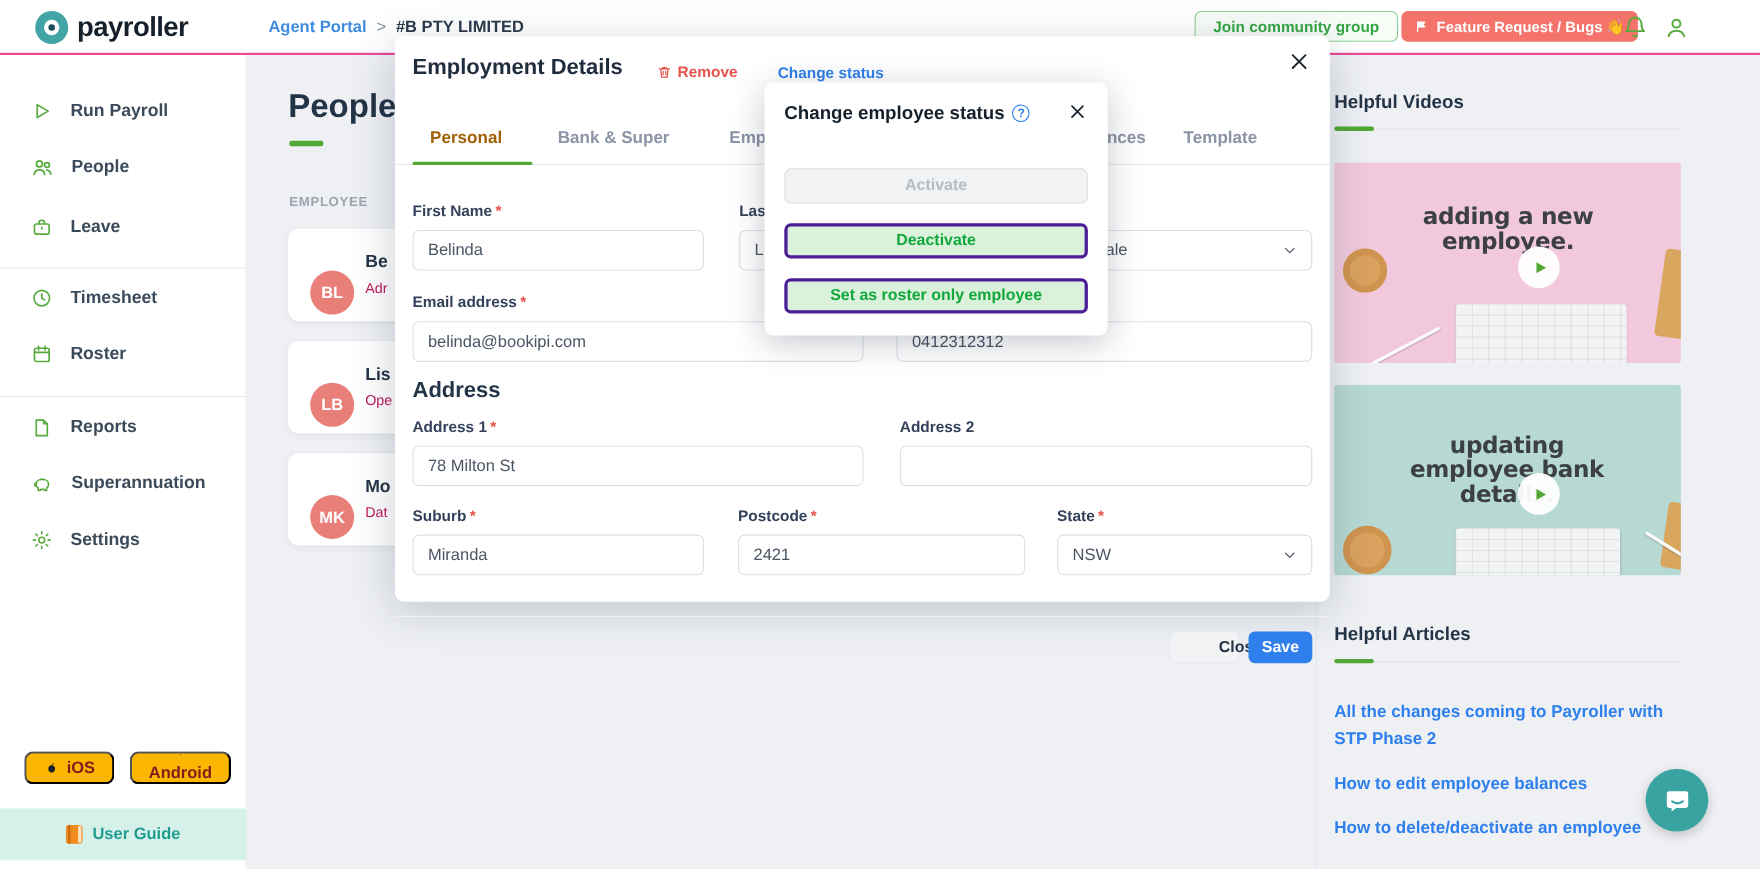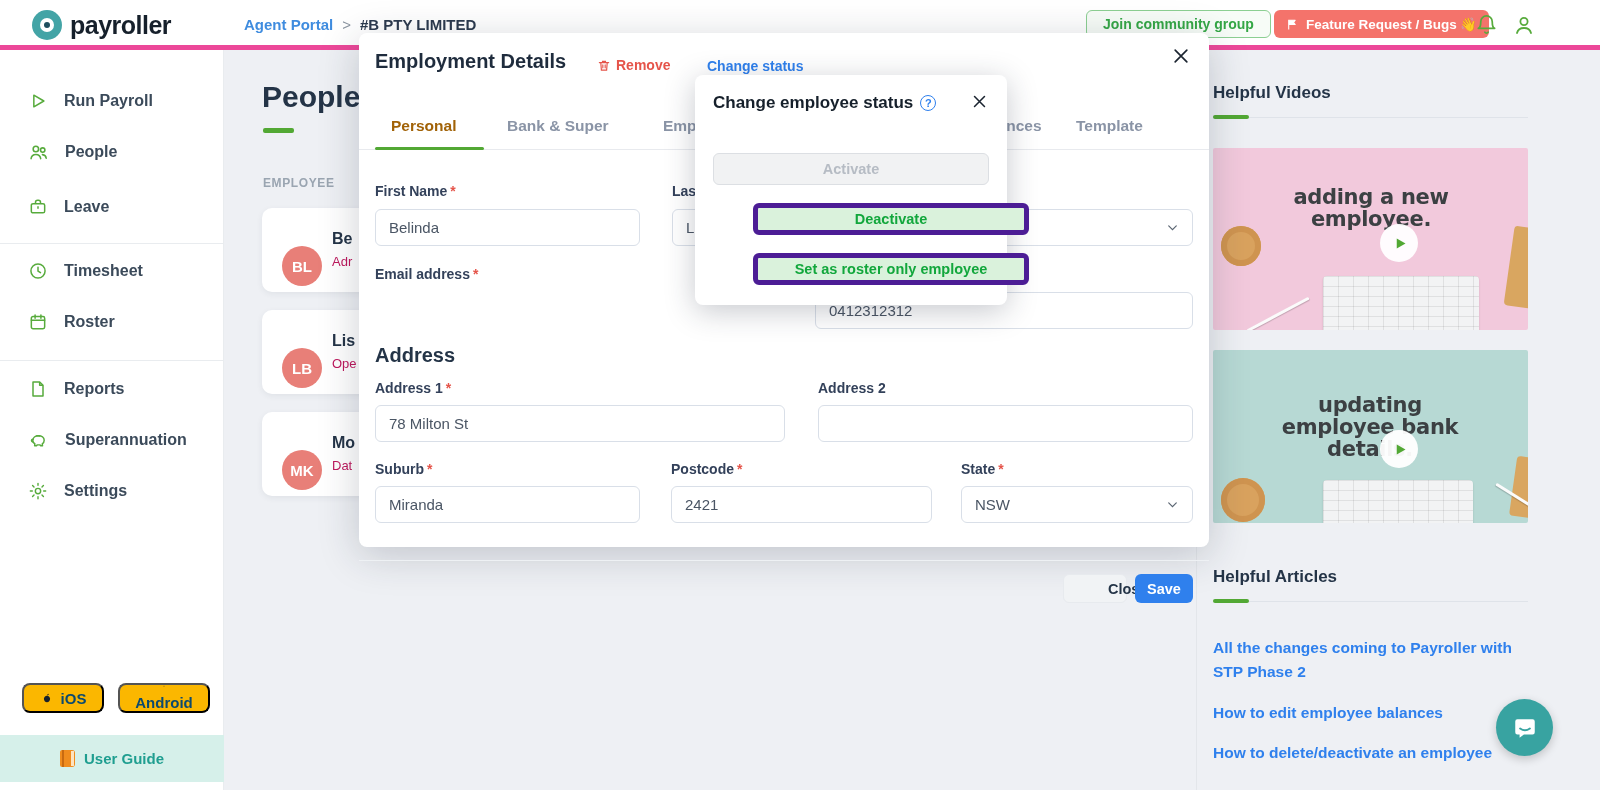--- a/index.html
+++ b/index.html
@@ -1,39 +1,39 @@
 <!DOCTYPE html>
 <html><head>
 <meta charset="utf-8">
 <style>
   * { margin:0; padding:0; box-sizing:border-box; }
   html,body { width:1600px; height:790px; }
   body { font-family:"Liberation Sans", sans-serif; background:#eef0f4; overflow:hidden; position:relative; }
 
   
-  .topbar { position:absolute; left:0; top:0; width:1600px; height:50px; background:#fff; border-bottom:5px solid #ec4899; z-index:3; }
+  .topbar { position:absolute; left:0; top:0; width:1600px; height:50px; background:#fff; border-bottom:2px solid #ec4899; z-index:3; }
   .logo-wrap { position:absolute; left:32px; top:10px; display:flex; align-items:center; gap:8px; }
   .logo-donut { width:30px; height:30px; border-radius:50%; background:#43a4a6; position:relative; }
   .logo-donut::after { content:""; position:absolute; left:8px; top:8px; width:14px; height:14px; border-radius:50%; background:#fff; }
   .logo-donut::before { content:""; position:absolute; left:12px; top:12px; width:6px; height:6px; border-radius:50%; background:#1e4e5e; z-index:1; }
   .logo-text { font-size:25px; font-weight:800; color:#16202b; letter-spacing:-0.5px; }
   .crumbs { position:absolute; left:244px; top:16px; font-size:15px; display:flex; gap:9px; align-items:center; }
   .crumb-link { color:#3f8cdf; font-weight:600; }
   .crumb-sep { color:#8a94a0; }
   .crumb-cur { color:#2c3a4e; font-weight:600; }
   .join-btn { position:absolute; left:1086px; top:10px; height:28px; padding:0 16px; border:1px solid #8ccf92; border-radius:6px; background:#f7fcf7; color:#35a746; font-size:14px; font-weight:700; line-height:26px; }
   .feat-btn { position:absolute; left:1274px; top:10px; height:28px; padding:0 12px; border-radius:6px; background:#f4736b; color:#fff; font-size:13.5px; font-weight:700; display:flex; align-items:center; gap:7px; }
   .hicon { position:absolute; top:13px; color:#57ab3c; }
 
   
   .sidebar { position:absolute; left:0; top:50px; width:224px; height:740px; background:#fff; border-right:1px solid #e9ecef; z-index:2; }
   .side-item { position:absolute; left:0; width:224px; height:30px; display:flex; align-items:center; gap:16px; padding-left:28px; color:#3b4a5a; font-size:16px; font-weight:600; cursor:pointer; }
   .side-item .ic { color:#57ab3c; display:flex; }
   .side-div { position:absolute; left:0; width:224px; border-top:1px solid #e9ecef; }
-  .store-btn { position:absolute; top:633px; height:30px; background:#fbb700; border-radius:8px; display:flex; align-items:center; justify-content:center; gap:7px; font-size:15px; font-weight:700; color:#0c4a6e; }
+  .store-btn { position:absolute; top:633px; height:30px; background:#fbb700; border-radius:8px; display:flex; align-items:center; justify-content:center; gap:7px; font-size:15px; font-weight:700; color:#7f1d1d; }
   .guide-bar { position:absolute; left:0; top:685px; width:224px; height:47px; background:#d6f0ea; display:flex; align-items:center; justify-content:center; gap:9px; color:#1f9e90; font-size:15px; font-weight:700; }
   .book-ic { width:15px; height:17px; background:#f08c1e; border-radius:2px 3px 3px 2px; position:relative; }
   .book-ic::before { content:""; position:absolute; left:2px; top:0; bottom:0; width:2px; background:#c96a10; }
   .book-ic::after { content:""; position:absolute; right:1px; top:1px; bottom:1px; width:3px; background:#fde3c0; }
 
   
   .page-title { position:absolute; left:262px; top:80px; font-size:30px; font-weight:800; color:#243447; }
   .title-bar { position:absolute; left:263px; top:128px; width:31px; height:5px; background:#52a834; border-radius:2px; }
   .col-header { position:absolute; left:263px; top:176px; font-size:12px; font-weight:700; letter-spacing:0.6px; color:#9aa5b1; }
   .emp-card { position:absolute; left:262px; width:900px; height:84px; background:#fff; border-radius:10px; box-shadow:0 2px 6px rgba(40,50,70,.07); }
@@ -78,21 +78,21 @@
   .btn-close { position:absolute; left:704px; top:541px; width:64px; height:29px; background:#f1f3f5; border:1px solid #e7eaee; border-radius:6px; font-size:14.5px; font-weight:600; color:#243447;padding-left:44px; }
   .btn-save { position:absolute; left:776px; top:541px; width:58px; height:29px; background:#2f80ed; border:none; border-radius:6px; font-size:14.5px; font-weight:700; color:#fff; }
 
   
   .popup { position:absolute; left:695px; top:75px; width:312px; height:230px; background:#fff; border-radius:8px; box-shadow:0 6px 30px rgba(30,40,60,.25); z-index:20; }
   .p-title { position:absolute; left:18px; top:18px; font-size:17px; font-weight:800; color:#16202b; display:flex; align-items:center; gap:7px; }
   .p-help { width:16px; height:16px; border:1.5px solid #2f80ed; border-radius:50%; color:#2f80ed; font-size:11px; font-weight:700; display:inline-flex; align-items:center; justify-content:center; cursor:pointer; }
   .p-x { position:absolute; left:276px; top:18px; width:17px; height:17px; cursor:pointer; color:#1b2430; }
   .p-btn { position:absolute; left:18px; width:276px; height:32px; border-radius:6px; font-size:14.5px; font-weight:700; font-family:"Liberation Sans",sans-serif; }
   .p-btn.disabled { top:78px; background:#f1f2f3; border:1px solid #dcdfe3; color:#b6bcc4; }
-  .p-btn.green { background:#daf2dc; border:5px solid #4c1d95; color:#12a73c; cursor:pointer;margin-left:40px; }
+  .p-btn.green { background:#daf2dc; border:3px solid #4c1d95; color:#12a73c; cursor:pointer; }
   .p-btn.g1 { top:128px; } .p-btn.g2 { top:178px; }
 
   button { cursor:pointer; }
 </style>
 </head>
 <body>
 
 <div class="topbar">
   <div class="logo-wrap">
     <div class="logo-donut"></div>
@@ -317,20 +317,21 @@
   <div class="flabel" style="left:313px; top:150px;"><span>Last Name</span><span class="req">*</span></div>
   <input class="finput" style="left: 313px; top: 176px; width: 265px;" value="L">
   <div class="fselect" style="left:602px; top:176px; width:232px;">
     <span>Female</span>
     <svg width="13" height="13" viewBox="0 0 24 24" fill="none" stroke="#5a6572" stroke-width="2.2" stroke-linecap="round">
         <path d="M5 9l7 7 7-7"></path>
       </svg>
   </div>
 
   <div class="flabel" style="left:16px; top:233px;"><span>Email address</span><span class="req">*</span></div>
+  <input class="finput" style="left: 16px; top: 259px; width: 410px;" value="belinda@bookipi.com">
   <input class="finput" style="left: 456px; top: 259px; width: 378px;" value="0412312312">
 
   <div class="sec-head" style="top:311px;">Address</div>
   <div class="flabel" style="left:16px; top:347px;"><span>Address 1</span><span class="req">*</span></div>
   <input class="finput" style="left: 16px; top: 372px; width: 410px;" value="78 Milton St">
   <div class="flabel" style="left:459px; top:347px;"><span>Address 2</span></div>
   <input class="finput" style="left: 459px; top: 372px; width: 375px;" value="">
 
   <div class="flabel" style="left:16px; top:428px;"><span>Suburb</span><span class="req">*</span></div>
   <input class="finput" style="left: 16px; top: 453px; width: 265px;" value="Miranda">

